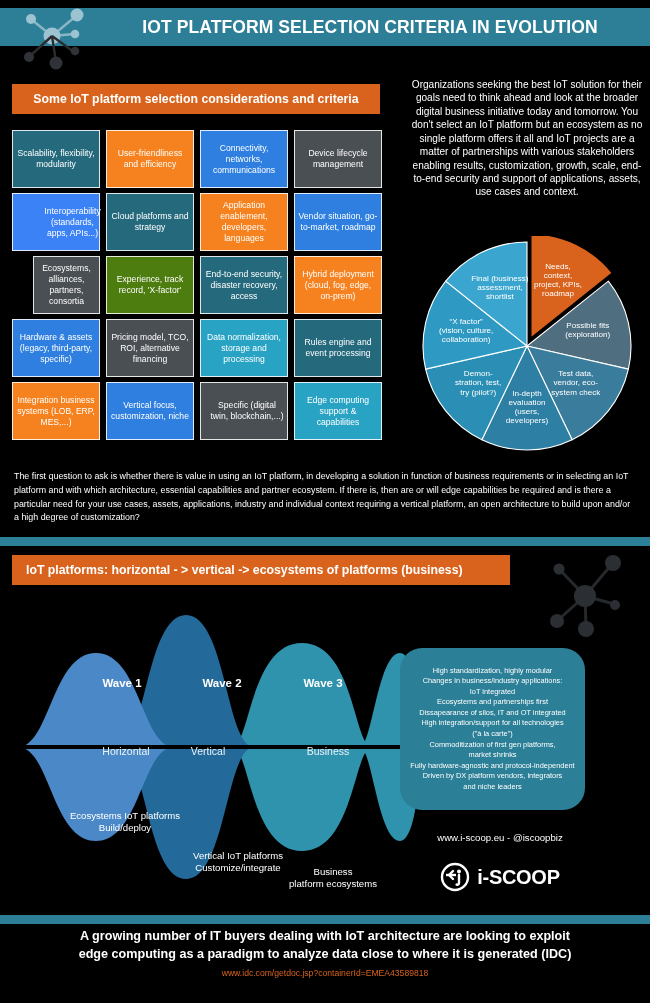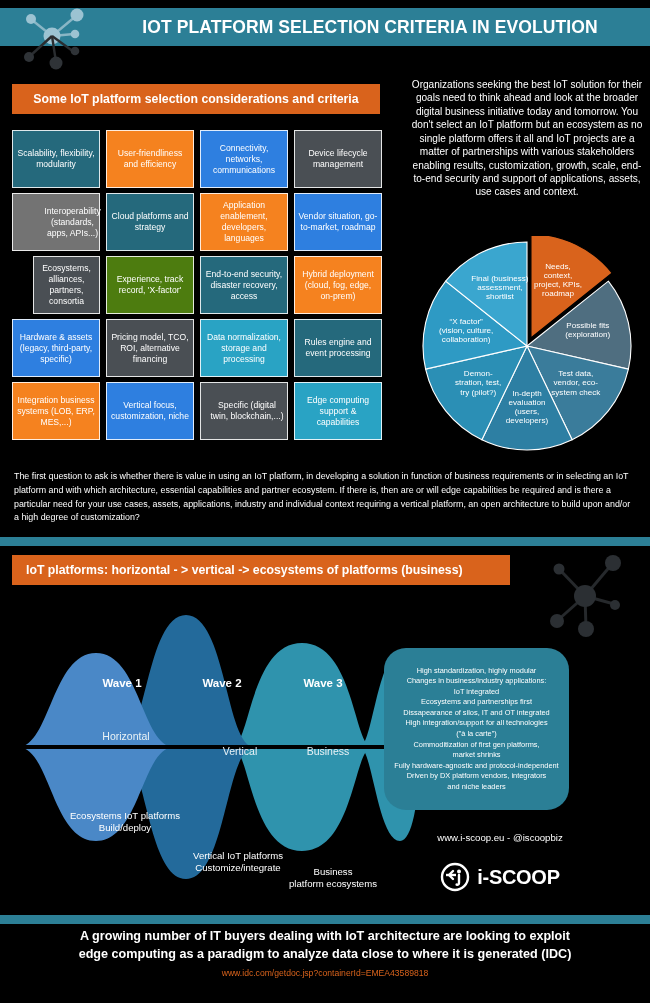--- a/index.html
+++ b/index.html
@@ -76,21 +76,21 @@
   .zonelabel{
     position:absolute;font-size:10.5px;color:#e9f2f6;text-align:center;
   }
   .undercap{
     position:absolute;font-size:9.6px;line-height:1.3;color:#fff;
     text-align:center;
   }
 
   
   .bluebox{
-    position:absolute;left:384px;top:648px;width:185px;height:162px;
+    position:absolute;left:400px;top:648px;width:185px;height:162px;
     background:#2b7f96;border-radius:22px;
     display:flex;align-items:center;justify-content:center;
     padding:6px 8px;box-sizing:border-box;
   }
   .bluebox p{
     margin:0;font-size:7.4px;line-height:1.42;text-align:center;color:#fff;
   }
   .site{
     position:absolute;left:400px;top:832px;width:200px;
     text-align:center;font-size:9.6px;color:#fff;
@@ -141,21 +141,21 @@
 
   <div class="header-title">IOT PLATFORM SELECTION CRITERIA IN EVOLUTION</div>
 
   <div class="banner banner-1">Some IoT platform selection considerations and criteria</div>
 
   <div class="grid" id="criteria-grid">
       <div class="cell" style="background: rgb(37, 105, 124);">Scalability, flexibility, modularity</div>
       <div class="cell" style="background: rgb(245, 130, 31);">User-friendliness and efficiency</div>
       <div class="cell" style="background: rgb(46, 127, 224); text-align: center;">Connectivity, networks, communications</div>
       <div class="cell" style="background: rgb(74, 79, 84);">Device lifecycle management</div>
-      <div class="cell" style="background: #737373; padding-left: 36px;">Interoperability (standards, apps, APIs...)</div>
+      <div class="cell" style="background: #3b82f6; padding-left: 36px;">Interoperability (standards, apps, APIs...)</div>
       <div class="cell" style="background: rgb(37, 105, 124);">Cloud platforms and strategy</div>
       <div class="cell" style="background: rgb(245, 130, 31);">Application enablement, developers, languages</div>
       <div class="cell" style="background: rgb(46, 127, 224);">Vendor situation, go-to-market, roadmap</div>
       <div class="cell" style="background: rgb(74, 79, 84); margin-left: 21px;">Ecosystems, alliances, partners, consortia</div>
       <div class="cell" style="background: #4d7c0f;">Experience, track record, 'X-factor'</div>
       <div class="cell" style="background: rgb(37, 105, 124);">End-to-end security, disaster recovery, access</div>
       <div class="cell" style="background: rgb(245, 130, 31);">Hybrid deployment (cloud, fog, edge, on-prem)</div>
       <div class="cell" style="background: rgb(46, 127, 224);">Hardware &amp; assets (legacy, third-party, specific)</div>
       <div class="cell" style="background: rgb(74, 79, 84);">Pricing model, TCO, ROI, alternative financing</div>
       <div class="cell" style="background: rgb(41, 163, 196);">Data normalization, storage and processing</div>
@@ -235,22 +235,22 @@
       <path d="M18,152 C50,152 52,58 96,58 C140,58 142,152 174,152 Z
                M18,152 C50,152 52,246 96,246 C140,246 142,152 174,152 Z" fill="#4a88c7"></path>
     </g>
     <line x1="18" y1="152" x2="404" y2="152" stroke="#000" stroke-width="4"></line>
   </svg>
 
   <div class="wavelabel" style="left:82px;top:677px;width:80px;">Wave 1</div>
   <div class="wavelabel" style="left:182px;top:677px;width:80px;">Wave 2</div>
   <div class="wavelabel" style="left:283px;top:677px;width:80px;">Wave 3</div>
 
-  <div class="zonelabel" style="left:86px;top:730px;width:80px;">Horizontal</div>
-  <div class="zonelabel" style="left:200px;top:745px;width:80px;">Vertical</div>
+  <div class="zonelabel" style="left:86px;top:745px;width:80px;">Horizontal</div>
+  <div class="zonelabel" style="left:168px;top:745px;width:80px;">Vertical</div>
   <div class="zonelabel" style="left:288px;top:745px;width:80px;">Business</div>
 
   <div class="undercap" style="left:45px;top:810px;width:160px;">
     <div>Ecosystems IoT platforms</div>
     <div>Build/deploy</div>
   </div>
   <div class="undercap" style="left:158px;top:850px;width:160px;">
     <div>Vertical IoT platforms</div>
     <div>Customize/integrate</div>
   </div>

